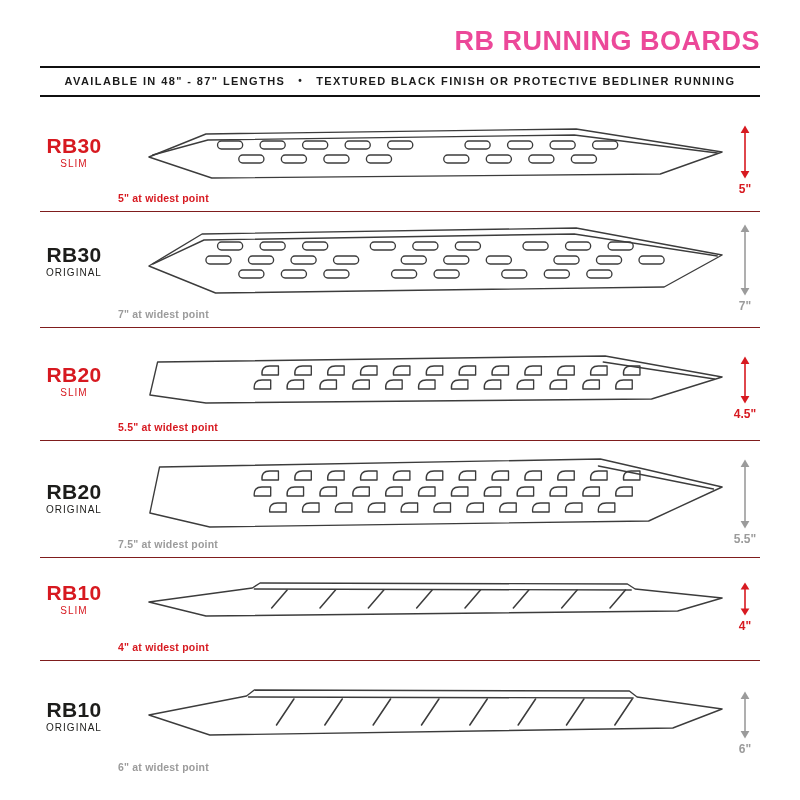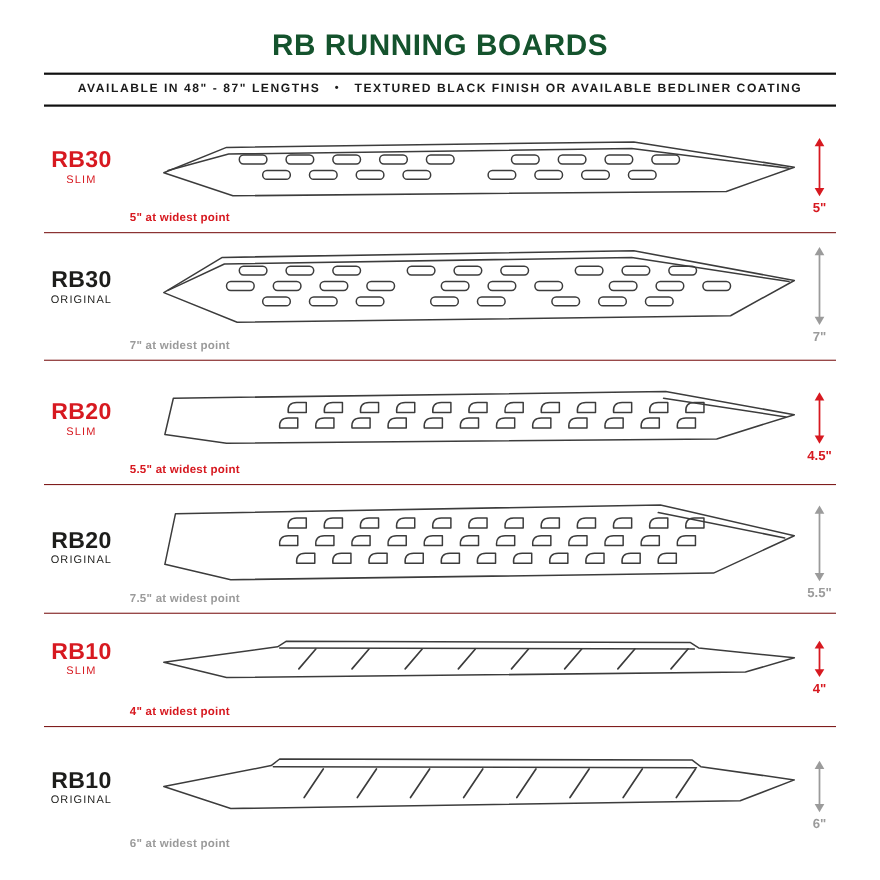--- a/index.html
+++ b/index.html
@@ -1,18 +1,18 @@
 <!DOCTYPE html>
 <html><head>
 <meta charset="utf-8">
 <style>
   html,body{margin:0;padding:0;background:#ffffff;}
   body{width:800px;height:800px;font-family:"Liberation Sans",sans-serif;color:#1d1d1b;}
   .page{width:800px;height:800px;box-sizing:border-box;padding:0 40px;overflow:hidden;}
-  .title{margin:26px 0 9px;text-align:center;font-size:27px;font-weight:800;letter-spacing:.5px;color:#14532d;}
+  .title{margin:26px 0 9px;text-align:right;font-size:27px;font-weight:800;letter-spacing:.5px;color:#ec4899;}
   .subtitle-bar{border-top:2px solid #101010;border-bottom:2px solid #101010;padding:7px 0 8px;text-align:center;
     font-size:11px;font-weight:700;letter-spacing:1.4px;color:#1b1b1b;white-space:nowrap;}
   .subtitle-bar .bullet{margin:0 13px;font-size:10px;position:relative;top:-1px;}
   .row{position:relative;border-bottom:1px solid #7f1d1d;}
   .r1{height:114px}.r2{height:115px}.r3{height:112px}.r4{height:116px}.r5{height:102px}.r6{height:124px;border-bottom:none;}
   .model-block{position:absolute;left:0;width:68px;text-align:center;line-height:1.05;}
   .r1 .model-block{top:38px}.r2 .model-block{top:32px}.r3 .model-block{top:36px}
   .r4 .model-block{top:40px}.r5 .model-block{top:24px}.r6 .model-block{top:38px}
   .model{font-size:21px;font-weight:800;letter-spacing:.3px;}
   .variant{font-size:10px;font-weight:400;letter-spacing:1px;margin-top:2px;}
@@ -40,21 +40,21 @@
     <rect id="sl30" width="26" height="8" rx="4"></rect>
     <path id="dsl" d="M2,10 Q1,1 10,1 L19,1 L19,10 Z"></path>
   </defs>
 </svg>
 
 <div class="page">
 
   <h1 class="title">RB RUNNING BOARDS</h1>
 
   <div class="subtitle-bar">
-    <span>AVAILABLE IN 48" - 87" LENGTHS</span><span class="bullet">•</span><span>TEXTURED BLACK FINISH OR AVAILABLE BEDLINER COATING</span>
+    <span>AVAILABLE IN 48" - 87" LENGTHS</span><span class="bullet">•</span><span>TEXTURED BLACK FINISH OR PROTECTIVE BEDLINER RUNNING</span>
   </div>
 
   <section class="row r1 accent-red">
     <div class="model-block">
       <div class="model">RB30</div>
       <div class="variant">SLIM</div>
     </div>
     <div class="drawing">
       <svg width="580" height="58" viewBox="0 0 600 58" preserveAspectRatio="none">
         <path class="ln" d="M3,32 L62,9 L445,4 L596,27 L532,49 L68,53 Z"></path>

